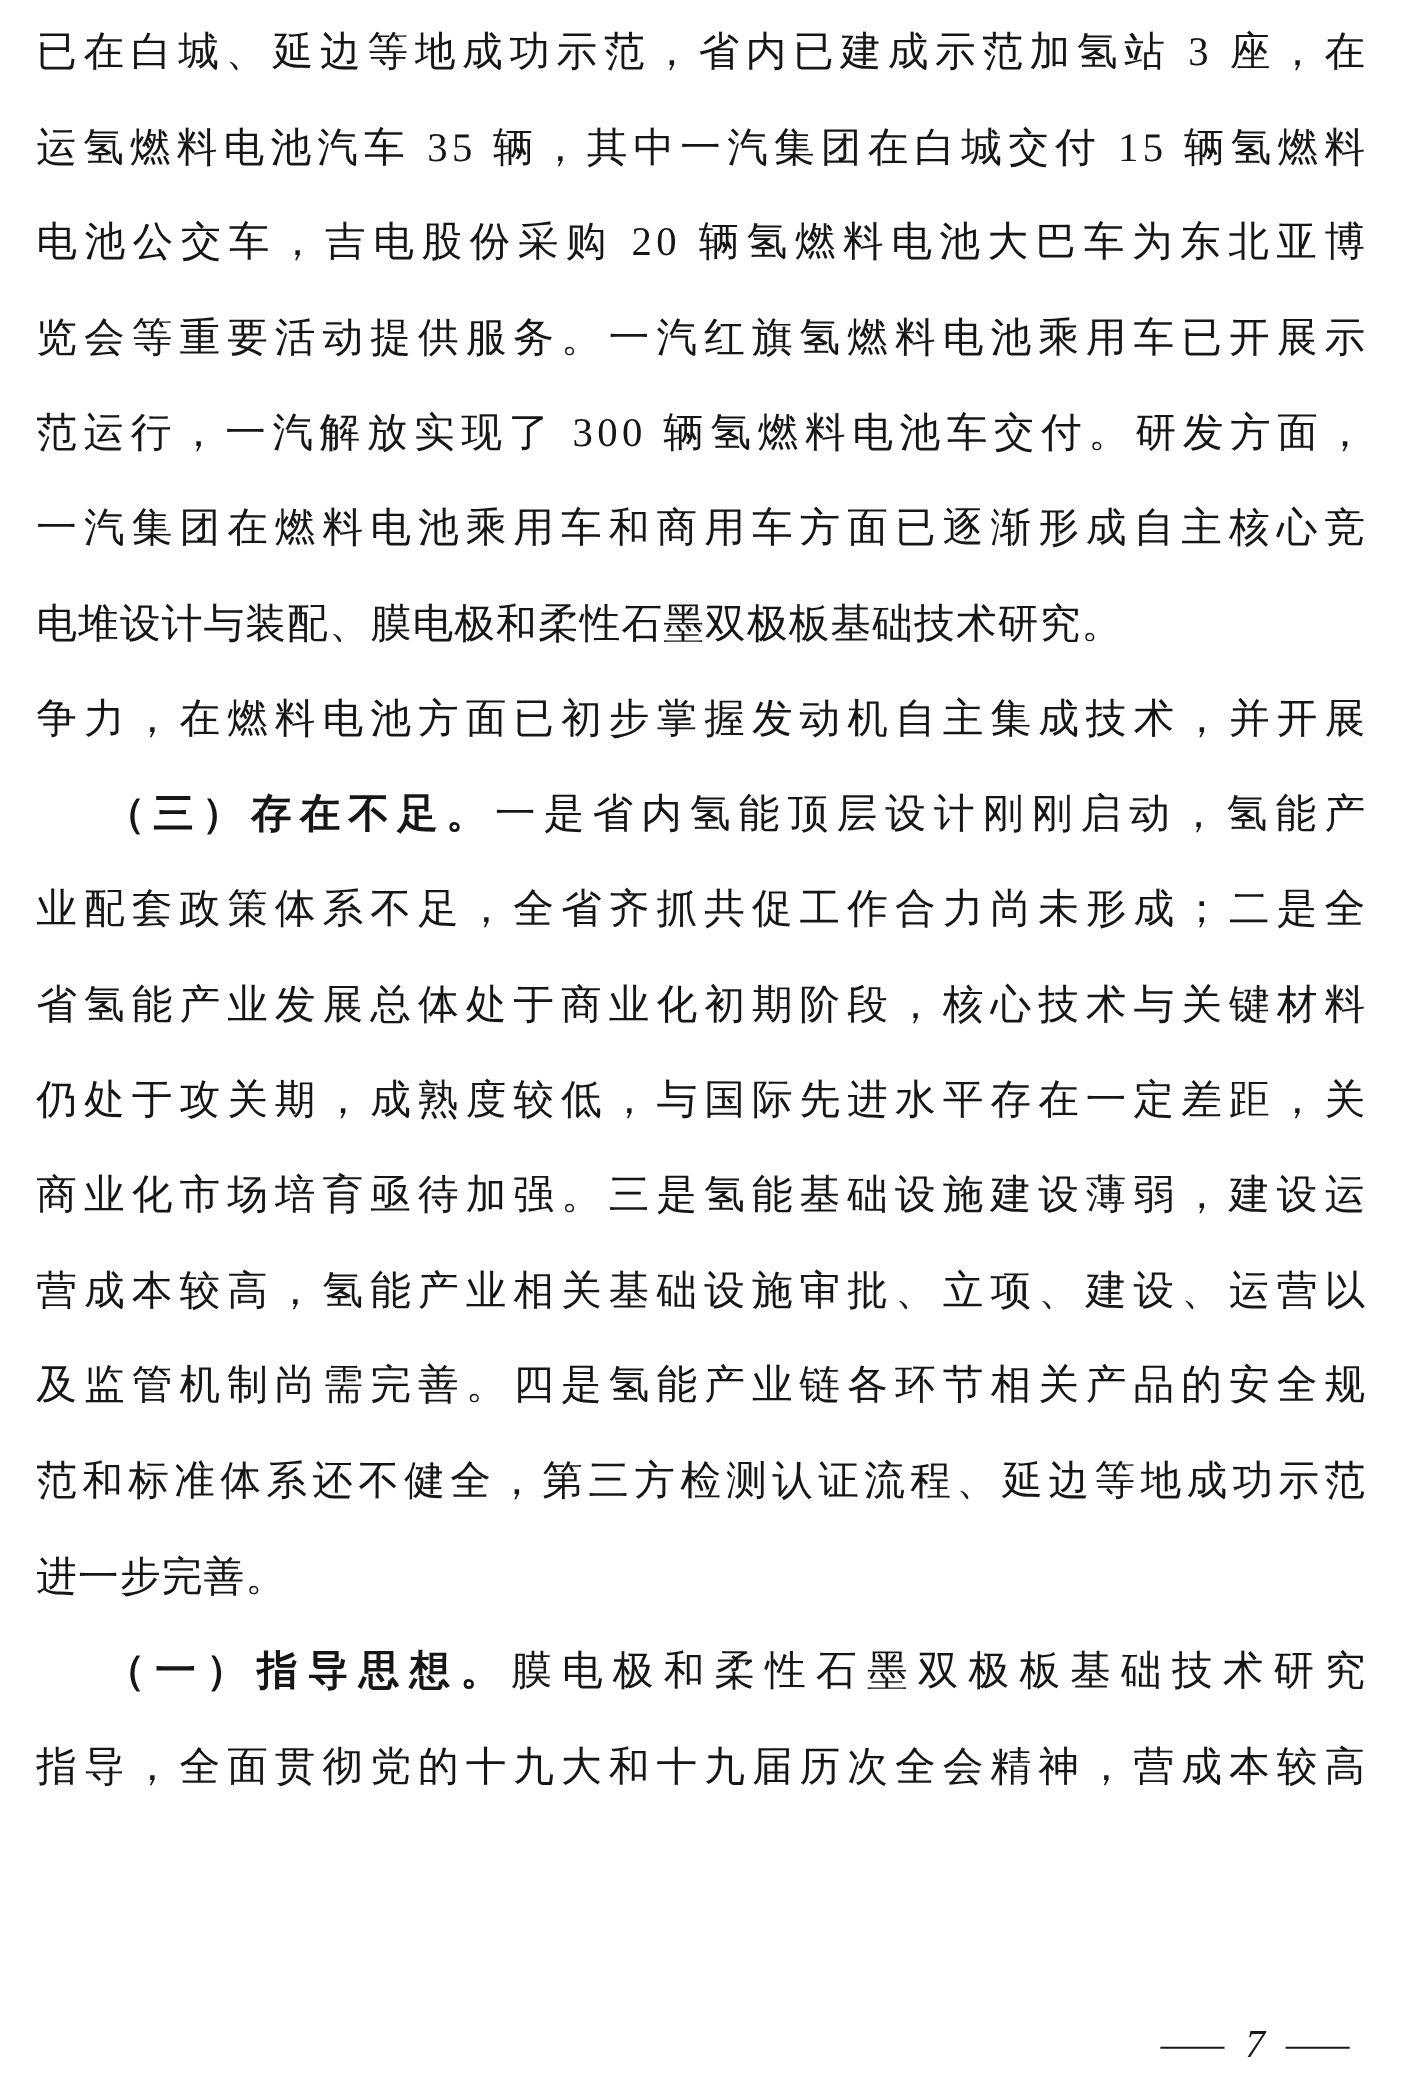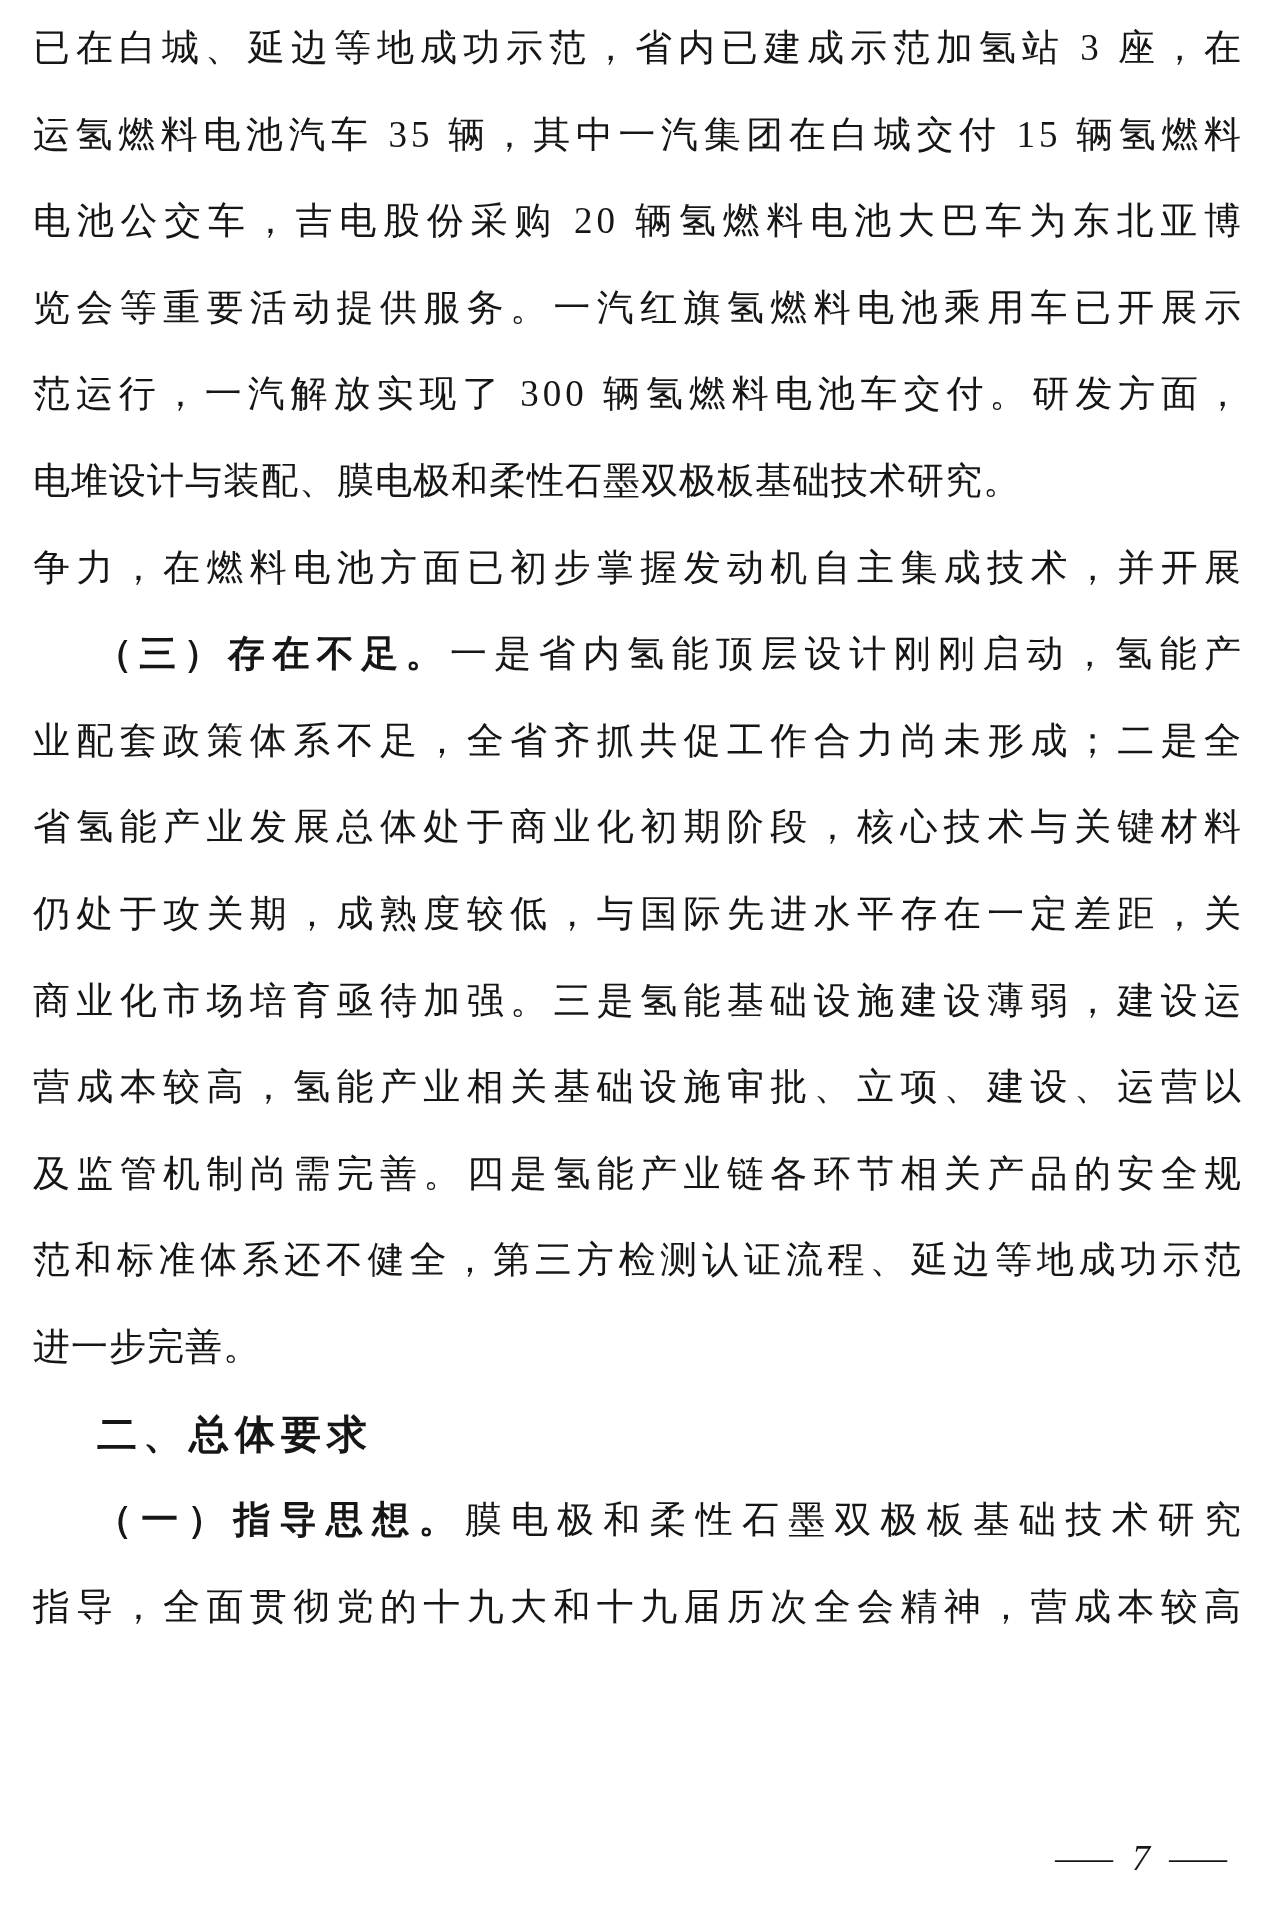--- a/index.html
+++ b/index.html
@@ -87,31 +87,31 @@
 </style>
 </head>
 <body>
 
 <div class="page">
   <div class="line j">已在白城、延边等地成功示范，省内已建成示范加氢站 3 座，在</div>
   <div class="line j">运氢燃料电池汽车 35 辆，其中一汽集团在白城交付 15 辆氢燃料</div>
   <div class="line j">电池公交车，吉电股份采购 20 辆氢燃料电池大巴车为东北亚博</div>
   <div class="line j">览会等重要活动提供服务。一汽红旗氢燃料电池乘用车已开展示</div>
   <div class="line j">范运行，一汽解放实现了 300 辆氢燃料电池车交付。研发方面，</div>
+  <div class="line j">一汽集团在燃料电池乘用车和商用车方面已逐渐形成自主核心竞</div>
   <div class="line end">电堆设计与装配、膜电极和柔性石墨双极板基础技术研究。</div>
   <div class="line j">争力，在燃料电池方面已初步掌握发动机自主集成技术，并开展</div>
   <div class="line j indent"><span class="lead">（三）存在不足。</span><span>一是省内氢能顶层设计刚刚启动，氢能产</span></div>
   <div class="line j">业配套政策体系不足，全省齐抓共促工作合力尚未形成；二是全</div>
   <div class="line j">省氢能产业发展总体处于商业化初期阶段，核心技术与关键材料</div>
   <div class="line j">仍处于攻关期，成熟度较低，与国际先进水平存在一定差距，关</div>
   <div class="line j">商业化市场培育亟待加强。三是氢能基础设施建设薄弱，建设运</div>
   <div class="line j">营成本较高，氢能产业相关基础设施审批、立项、建设、运营以</div>
   <div class="line j">及监管机制尚需完善。四是氢能产业链各环节相关产品的安全规</div>
   <div class="line j">范和标准体系还不健全，第三方检测认证流程、延边等地成功示范</div>
   <div class="line end">进一步完善。</div>
-  <div class="line heading">二、总体要求</div>
   <div class="line j indent"><span class="lead">（一）指导思想。</span><span>膜电极和柔性石墨双极板基础技术研究</span></div>
   <div class="line j">指导，全面贯彻党的十九大和十九届历次全会精神，营成本较高</div>
 
   <div class="footer">
     <span class="dash">—</span><span class="num">7</span><span class="dash">—</span>
   </div>
 </div>
 
 </body></html>

